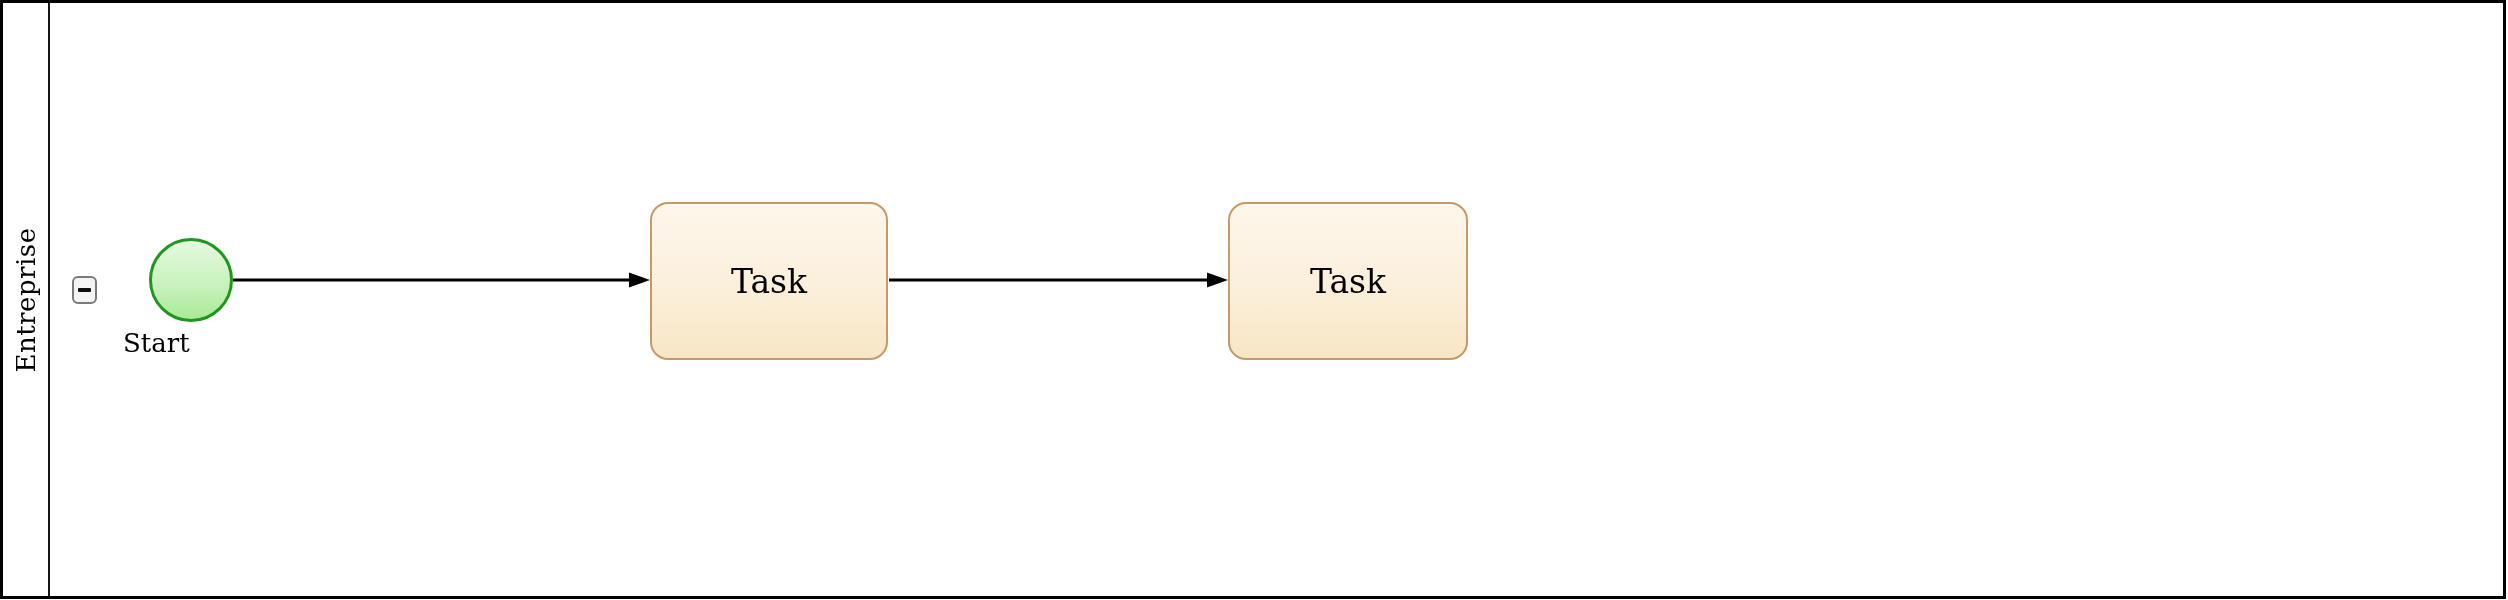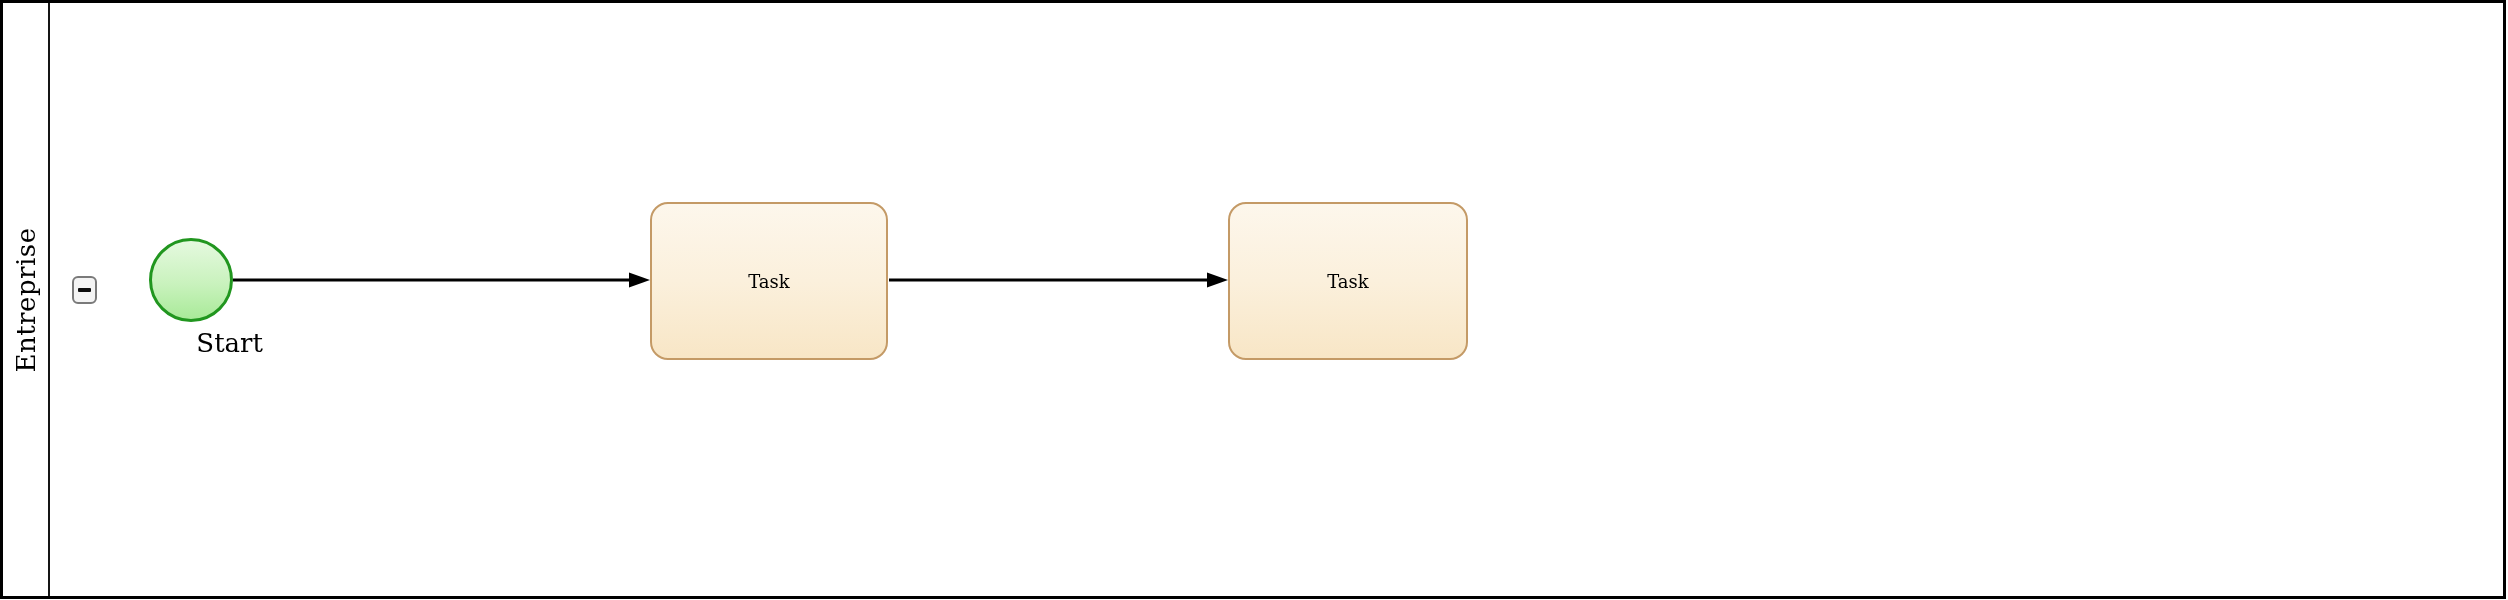--- a/index.html
+++ b/index.html
@@ -79,39 +79,39 @@
     border-radius: 50%;
     border: 3px solid #21961f;
     box-sizing: border-box;
     background: linear-gradient(180deg, #e5f9df 0%, #c9f2bd 55%, #a9ea99 100%);
   }
   .start-label {
     position: absolute;
     left: 123px;
     top: 328px;
     width: 140px;
-    text-align: right;
+    text-align: left;
     font-size: 26px;
     color: #000000;
   }
   
   .task {
     position: absolute;
     top: 202px;
     height: 158px;
     border: 2px solid #c49a66;
     border-radius: 18px;
     box-sizing: border-box;
     background: linear-gradient(180deg, #fdf7ec 0%, #fbf0dc 50%, #f8e6c6 100%);
     display: flex;
     align-items: center;
     justify-content: center;
   }
   .task-label {
-    font-size: 18px;
+    font-size: 33px;
     color: #000000;
   }
   #task-1 { left: 650px;  width: 238px; }
   #task-2 { left: 1228px; width: 240px; }
   
   svg.flows {
     position: absolute;
     left: 0;
     top: 0;
     pointer-events: none;

